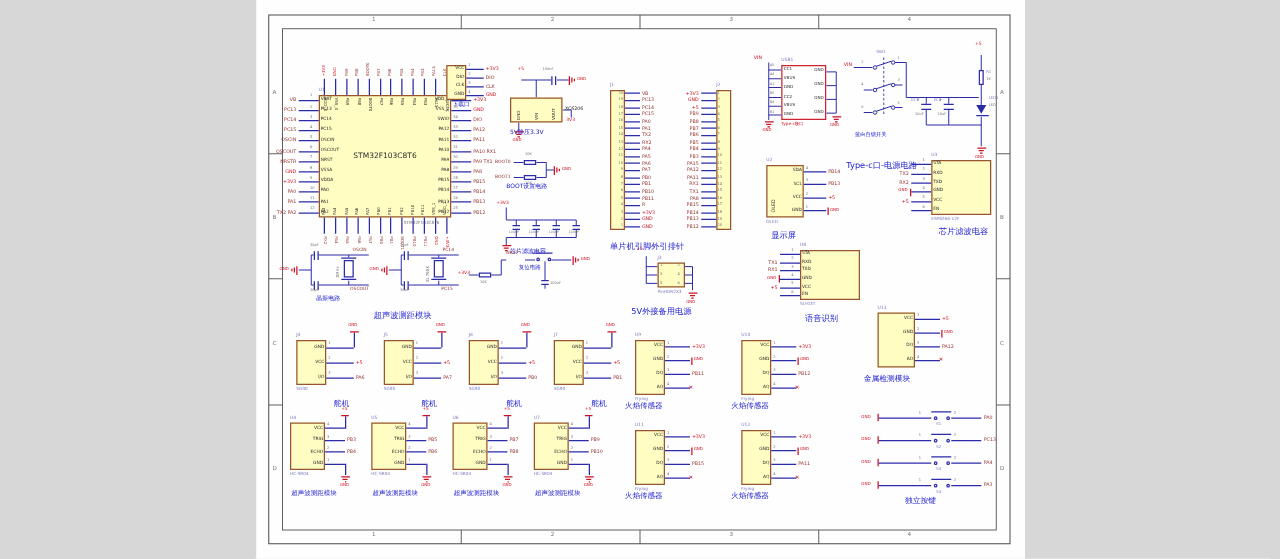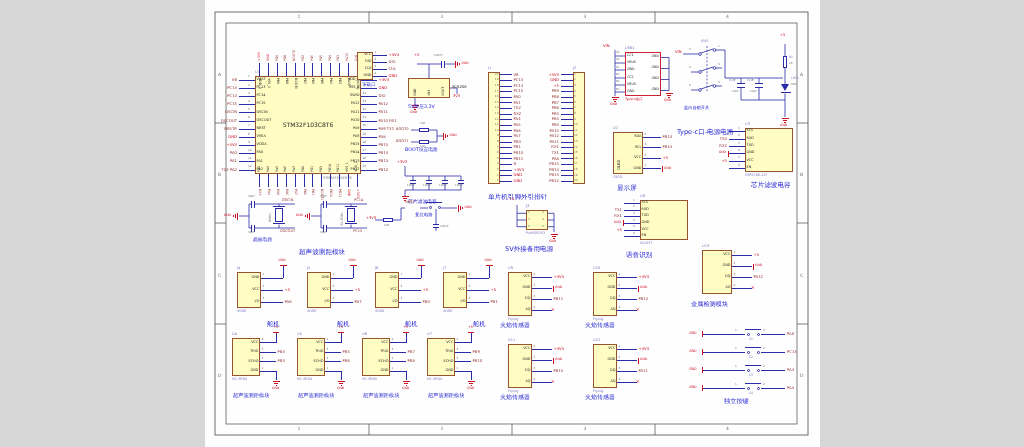--- a/index.html
+++ b/index.html
@@ -904,21 +904,21 @@
       <div class="lbl" style="left: 542px; top: 78.5px; font-size: 3px; color: rgb(122, 122, 192);">EC2</div>
       <div class="lbl" style="left: 545px; top: 90px; font-size: 2.8px; color: rgb(115, 115, 115);">10uF</div>
       <div class="lbl" style="left: 575px; top: 34px; font-size: 3.6px; color: rgb(204, 16, 34);">+5</div>
       <div class="lbl" style="left: 584px; top: 56px; font-size: 3px; color: rgb(122, 122, 192);">R1</div>
       <div class="lbl" style="left: 584px; top: 62px; font-size: 2.8px; color: rgb(115, 115, 115);">1K</div>
       <div class="lbl" style="left: 586px; top: 77px; font-size: 3px; color: rgb(122, 122, 192);">LED1</div>
       <div class="lbl" style="left: 586px; top: 83px; font-size: 2.8px; color: rgb(115, 115, 115);">LED</div>
       <div class="lbl" style="left: 472px; top: 129px; font-size: 6.6px; color: rgb(27, 27, 208);">Type-c口-电源电路</div>
       <div class="lbl" style="left: 412px; top: 185px; font-size: 6.6px; color: rgb(27, 27, 208);">显示屏</div>
       <div class="lbl" style="left: 546px; top: 182px; font-size: 6.6px; color: rgb(27, 27, 208);">芯片滤波电容</div>
-      <div class="lbl" style="left: 421px; top: 252px; font-size: 6.6px; color: rgb(27, 27, 208);">语音识别</div>
+      <div class="lbl" style="left: 439px; top: 252px; font-size: 6.6px; color: rgb(27, 27, 208);">语音识别</div>
       <div class="lbl" style="left: 486px; top: 301px; font-size: 6.2px; color: rgb(27, 27, 208);">金属检测模块</div>
       <div class="lbl" style="left: 62px; top: 321px; font-size: 6.2px; color: rgb(27, 27, 208);">舵机</div>
       <div class="lbl" style="left: 132px; top: 321px; font-size: 6.2px; color: rgb(27, 27, 208);">舵机</div>
       <div class="lbl" style="left: 200px; top: 321px; font-size: 6.2px; color: rgb(27, 27, 208);">舵机</div>
       <div class="lbl" style="left: 268px; top: 321px; font-size: 6.2px; color: rgb(27, 27, 208);">舵机</div>
       <div class="lbl" style="left: 28px; top: 393px; font-size: 5.2px; color: rgb(27, 27, 208);">超声波测距模块</div>
       <div class="lbl" style="left: 93px; top: 393px; font-size: 5.2px; color: rgb(27, 27, 208);">超声波测距模块</div>
       <div class="lbl" style="left: 158px; top: 393px; font-size: 5.2px; color: rgb(27, 27, 208);">超声波测距模块</div>
       <div class="lbl" style="left: 223px; top: 393px; font-size: 5.2px; color: rgb(27, 27, 208);">超声波测距模块</div>
       <div class="lbl" style="left: 295px; top: 322px; font-size: 6px; color: rgb(27, 27, 208);">火焰传感器</div>

